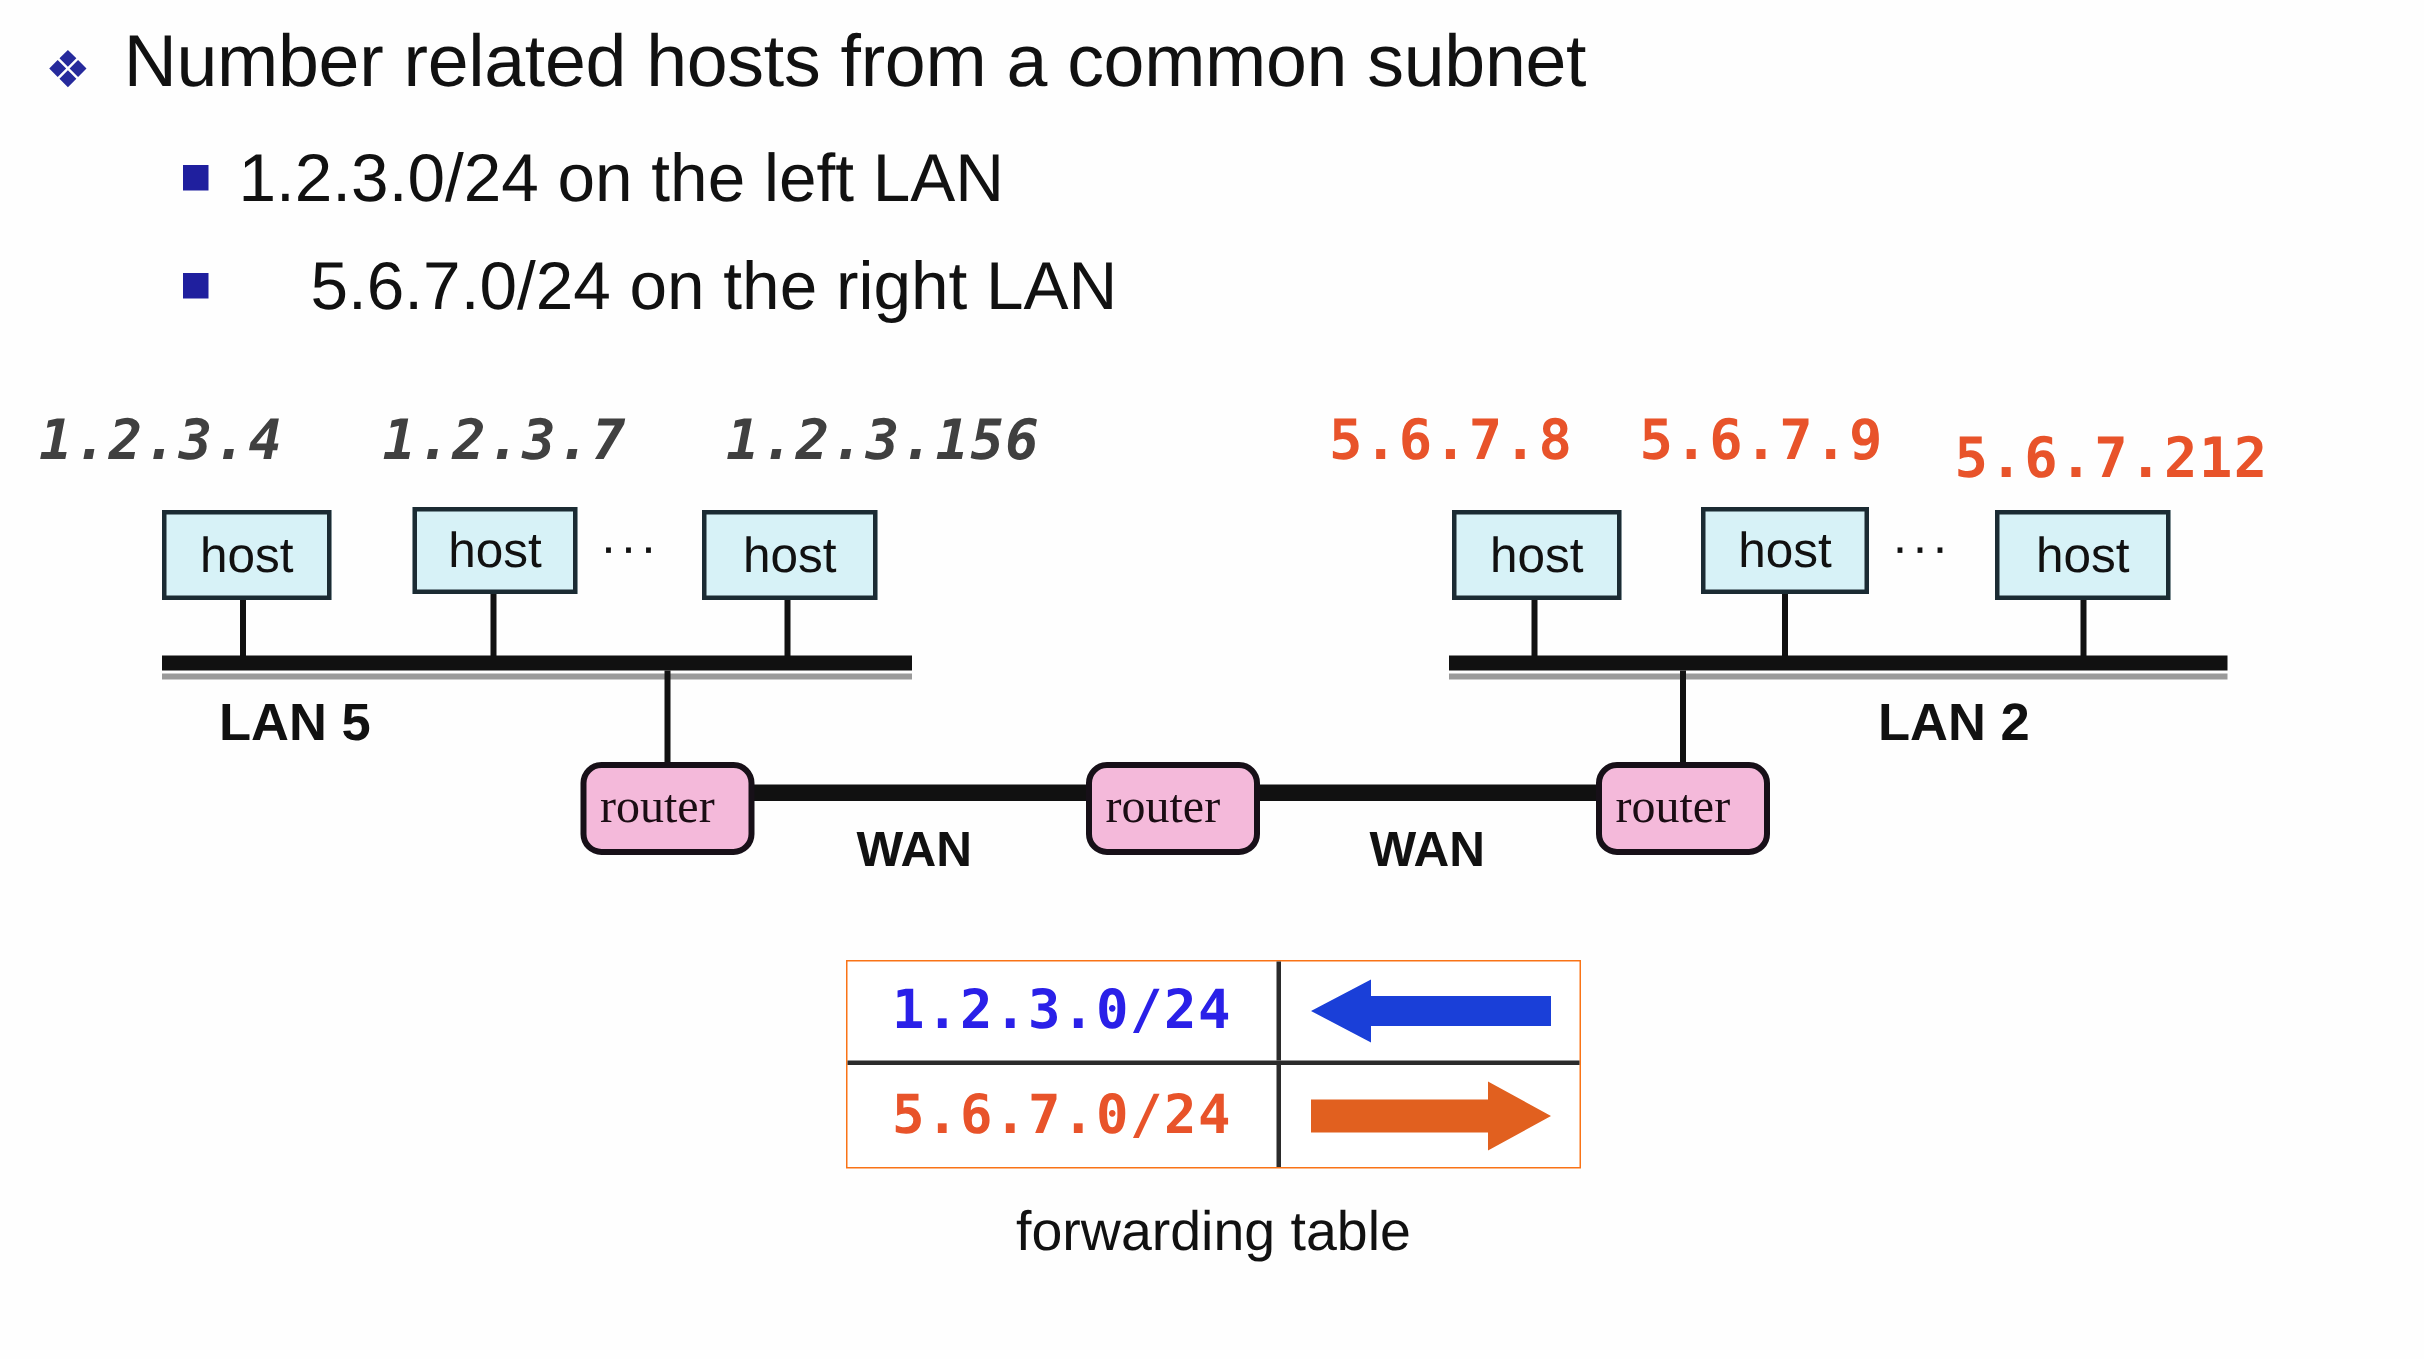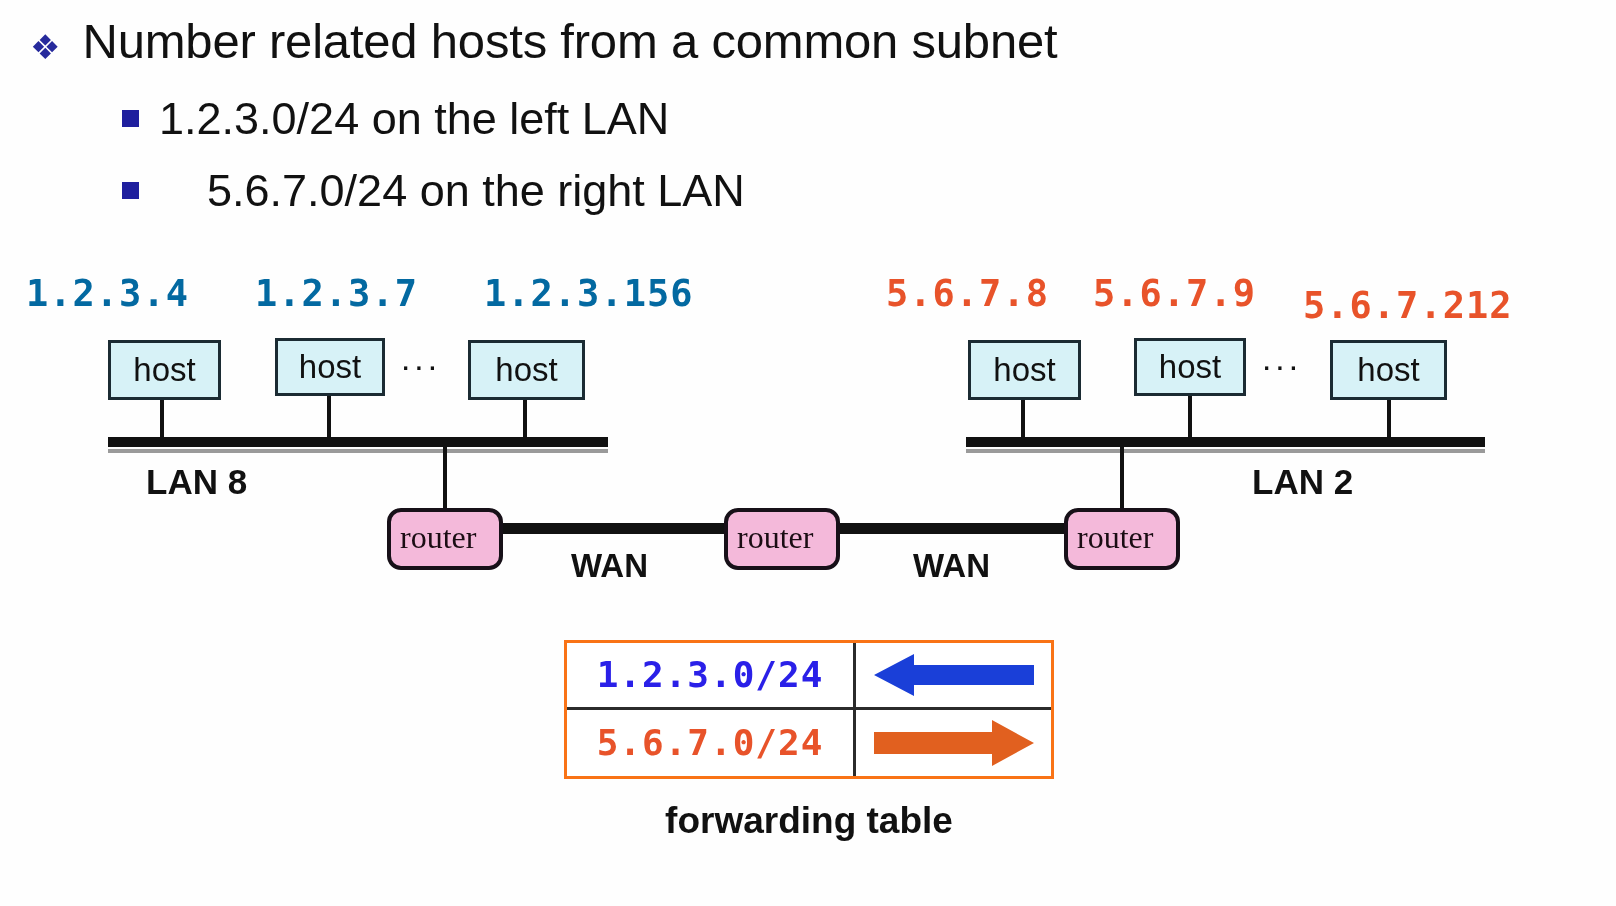--- a/index.html
+++ b/index.html
@@ -29,21 +29,21 @@
   }
   #sub1{left:122px;top:95px;}
   #sub2{left:122px;top:167px;gap:48px;}
 
   
   #diagram{position:absolute;left:0;top:0;width:1616px;height:906px;}
   .iplabel{
     position:absolute;font-family:"DejaVu Sans Mono", monospace;
     font-size:37px;font-weight:700;letter-spacing:1px;white-space:nowrap;
   }
-  .ip-blue{color:#0369a1;}
+  .ip-blue{color:#404040;font-style:italic;}
   .ip-red{color:#e8532a;}
 
   .hostbox{
     position:absolute;background:#d7f2f7;border:3px solid #1b2b33;
     display:flex;align-items:center;justify-content:center;
     font-size:33px;color:#111;font-family:"Liberation Sans", sans-serif;
     box-sizing:border-box;
   }
   .dots{
     position:absolute;font-size:34px;color:#111;letter-spacing:2px;
@@ -68,34 +68,34 @@
   }
   .wanlink{position:absolute;height:11px;background:#111;}
   .wanlabel{
     position:absolute;font-size:33px;font-weight:bold;color:#111;
     font-family:"Liberation Sans", sans-serif;white-space:nowrap;
   }
 
   
   #fwdtable{
     position:absolute;left:564px;top:640px;width:490px;height:139px;
-    border:3px solid #f97316;box-sizing:border-box;background:#fff;
+    border:1px solid #f97316;box-sizing:border-box;background:#fff;
   }
   #fwdtable .row{display:flex;height:50%;box-sizing:border-box;}
   #fwdtable .row.top{border-bottom:3px solid #2b2b2b;}
   #fwdtable .cprefix{
     width:289px;box-sizing:border-box;border-right:3px solid #2b2b2b;
     display:flex;align-items:center;justify-content:center;
     font-family:"DejaVu Sans Mono", monospace;font-size:36px;font-weight:700;letter-spacing:1px;
   }
   #fwdtable .carrow{flex:1;position:relative;}
   .arrow-wrap{position:absolute;left:0;top:0;right:0;bottom:0;display:flex;align-items:center;justify-content:center;}
   #fwdcaption{
     position:absolute;left:564px;top:800px;width:490px;text-align:center;
-    font-size:37px;font-weight:bold;color:#111;
+    font-size:37px;font-weight:normal;color:#111;
     font-family:"Liberation Sans", sans-serif;
   }
 </style>
 </head>
 <body>
 
 <div id="bullets">
 
   <div class="bullet-l1">
     <span class="marker">❖</span>
@@ -123,21 +123,21 @@
   <div class="hostbox" style="left:108px;top:340px;width:113px;height:60px;">host</div>
   <div class="hostbox" style="left:275px;top:338px;width:110px;height:58px;">host</div>
   <div class="dots" style="left:400px;top:348px;">···</div>
   <div class="hostbox" style="left:468px;top:340px;width:117px;height:60px;">host</div>
 
   <div class="stub" style="left:160px;top:400px;height:42px;"></div>
   <div class="stub" style="left:327px;top:396px;height:46px;"></div>
   <div class="stub" style="left:523px;top:400px;height:42px;"></div>
 
   <div class="lanbar" style="left:108px;top:437px;width:500px;"></div>
-  <div class="lanlabel" style="left:146px;top:462px;">LAN 8</div>
+  <div class="lanlabel" style="left:146px;top:462px;">LAN 5</div>
 
   <div class="stub" style="left:443px;top:447px;height:64px;"></div>
 
   <div class="iplabel ip-red" style="left:886px;top:272px;">5.6.7.8</div>
   <div class="iplabel ip-red" style="left:1093px;top:272px;">5.6.7.9</div>
   <div class="iplabel ip-red" style="left:1303px;top:284px;">5.6.7.212</div>
 
   <div class="hostbox" style="left:968px;top:340px;width:113px;height:60px;">host</div>
   <div class="hostbox" style="left:1134px;top:338px;width:112px;height:58px;">host</div>
   <div class="dots" style="left:1261px;top:348px;">···</div>

